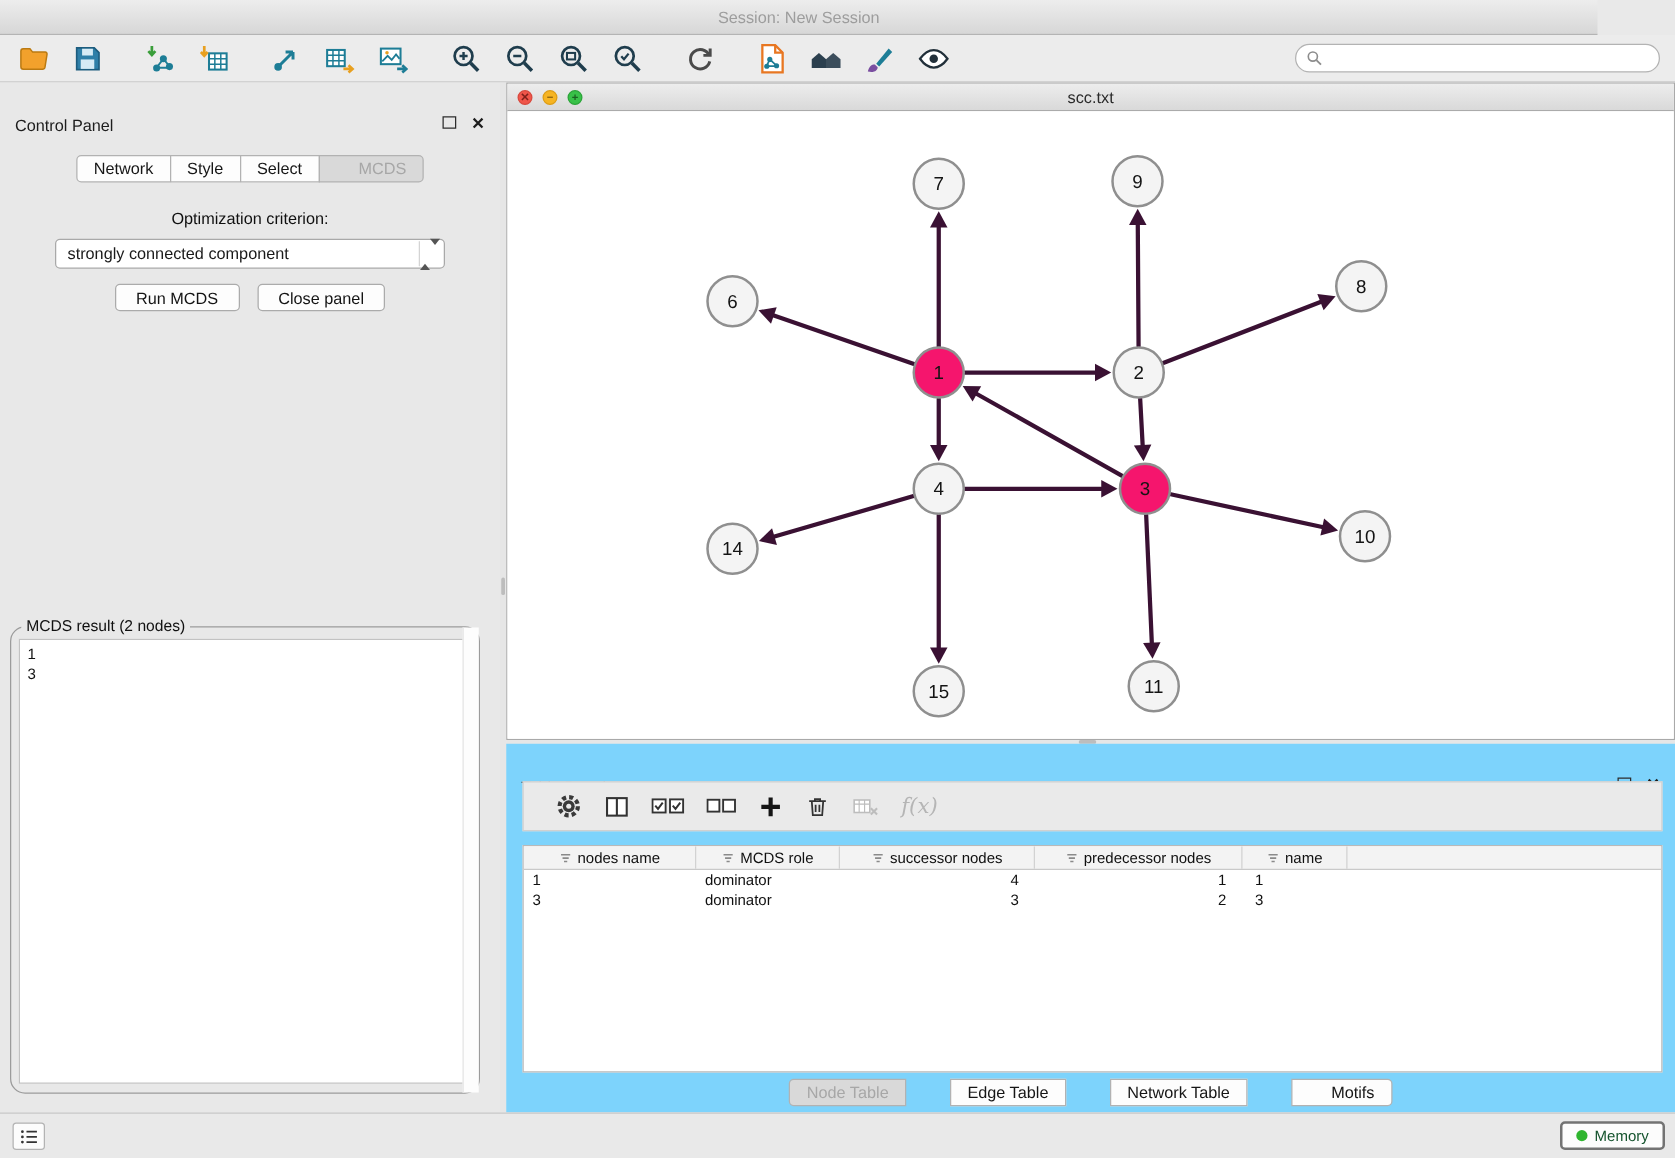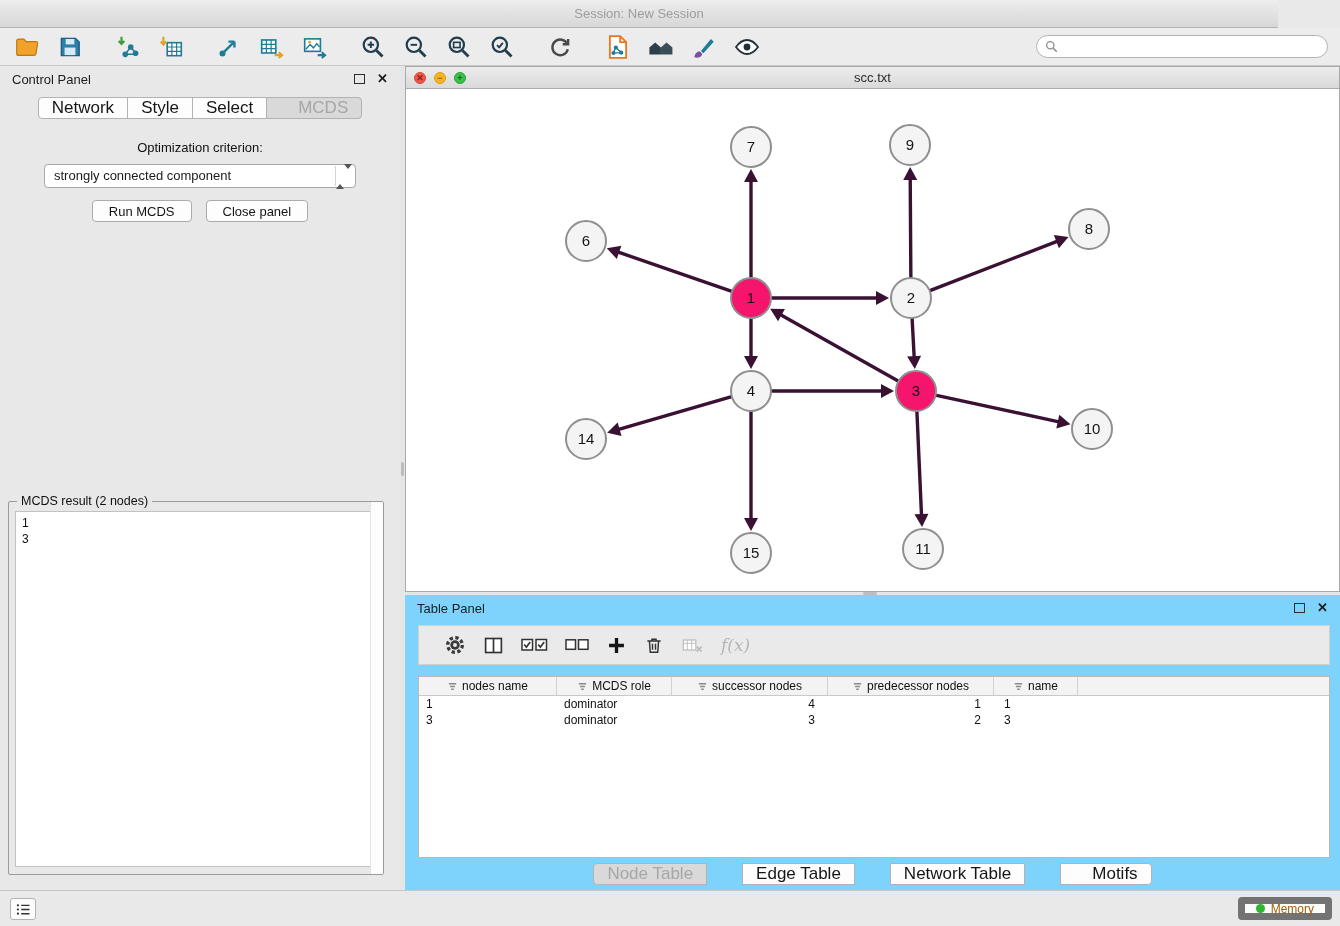--- a/index.html
+++ b/index.html
@@ -23,43 +23,43 @@
   .toolbar-search input { border:none; outline:none; background:transparent; font-size:12px; width:100%; font-family:"Liberation Sans",sans-serif; }
 
   
   .v-splitter { position:absolute; left:400px; top:66px; width:5px; height:824px; background:#e6e6e6; }
   .v-splitter .knob { position:absolute; top:396px; left:1px; width:3px; height:14px; background:#bdbdbd; border-radius:2px; }
   .h-splitter { position:absolute; left:405px; top:592px; width:935px; height:3px; background:#e6e6e6; }
   .h-splitter .knob { position:absolute; left:458px; top:0; width:14px; height:3px; background:#bdbdbd; border-radius:2px; }
 
   
   .control-panel { position:absolute; left:0; top:66px; width:400px; height:824px; background:#e8e8e8; }
-  .panel-header { height:26px; display:flex; align-items:center; padding:0 12px; font-size:13px; color:#1d1d1d; }
+  .panel-header { height:26px; display:flex; align-items:flex-start; padding:0 12px; font-size:13px; color:#1d1d1d;margin-top:27px; }
   .panel-header .sp { flex:1; }
   .float-ic { width:11px; height:10px; border:1.5px solid #2c2c2c; margin-right:12px; position:relative; }
   .close-ic { font-size:13px; font-weight:bold; color:#1c1c1c; line-height:12px; }
   .seg-tabs { display:flex; justify-content:center; }
   .cp-tabs { margin-top:5px; }
-  .seg-tab { padding:0 13px; height:22px; line-height:20px; font-size:17px; background:#fdfdfd;
+  .seg-tab { padding:0 13px; height:22px; line-height:20px; font-size:13px; background:#fdfdfd;
     border:1px solid #b2b2b2; margin-left:-1px; color:#161616; cursor:default; }
   .seg-tab:first-child { border-top-left-radius:4px; border-bottom-left-radius:4px; margin-left:0; }
   .seg-tab:last-child { border-top-right-radius:4px; border-bottom-right-radius:4px;padding-left:31px; }
   .seg-tab.active { background:#d9d9d9; color:#a7a7a7; }
   .opt-label { text-align:center; margin-top:21px; font-size:13px; color:#101010; }
   .dropdown { position:relative; margin:9px auto 0; width:312px; height:24px; background:#fff;
     border:1px solid #a9a9a9; border-radius:4px; font-size:13px; line-height:22px; padding:0 28px 0 9px; cursor:default; }
   .dropdown-stepper { position:absolute; right:1px; top:1px; bottom:1px; width:19px; border-left:1px solid #d4d4d4; }
   .st-up { width:0; height:0; border-left:4px solid transparent; border-right:4px solid transparent;
     border-bottom:5px solid #555; margin:4px auto 2px; }
   .st-down { width:0; height:0; border-left:4px solid transparent; border-right:4px solid transparent;
     border-top:5px solid #555; margin:0 auto; }
   .cp-buttons { display:flex; justify-content:center; gap:14px; margin-top:12px; }
   .cp-btn { height:22px; padding:0 16px; background:#fdfdfd; border:1px solid #ababab; border-radius:4px;
     font-size:13px; font-family:"Liberation Sans",sans-serif; color:#141414; cursor:default; }
-  .result-group { position:absolute; left:8px; right:16px; top:435px; bottom:15px; border:1px solid #9b9b9b; border-radius:2px; }
+  .result-group { position:absolute; left:8px; right:16px; top:435px; bottom:15px; border:1px solid #9b9b9b; border-radius:12px; }
   .result-title { position:absolute; top:-8px; left:8px; background:#e8e8e8; padding:0 4px; font-size:12.5px; color:#101010; }
   .result-list { position:absolute; left:6px; right:6px; top:9px; bottom:7px; background:#fff;
     border:1px solid #c2c2c2; font-size:12px; line-height:16px; padding:3px 6px; color:#101010; }
   .result-scroll { position:absolute; right:0; top:0; bottom:0; width:13px; background:#fdfdfd; border-left:1px solid #e4e4e4; }
 
   
   .network-window { position:absolute; left:405px; top:66px; width:935px; height:526px; background:#fff; border:1px solid #a9a9a9; }
   .nw-header { height:22px; background:linear-gradient(#ededed,#d9d9d9); border-bottom:1px solid #ababab;
     position:relative; text-align:center; font-size:13px; line-height:21px; color:#2b2b2b; }
   .tl-group { position:absolute; left:8px; top:5px; display:flex; gap:8px; }
@@ -84,21 +84,21 @@
   .td { overflow:hidden; white-space:nowrap; padding-left:7px; }
   .td.c2, .td.c3 { text-align:right; padding-right:13px; padding-left:0; }
   .td.c4 { padding-left:10px; }
   .tp-tabs { position:absolute; left:0; right:0; bottom:5px;gap:36px; }
 
   
   .status-bar { position:absolute; left:0; bottom:0; width:1340px; height:36px; background:#e9e9e9; border-top:1px solid #c7c7c7; }
   .menu-btn { position:absolute; left:10px; top:7px; width:26px; height:22px; background:#fcfcfc;
     border:1px solid #b3b3b3; border-radius:3px; display:flex; align-items:center; justify-content:center; cursor:default; }
   .memory-btn { position:absolute; right:8px; top:6px; height:23px; padding:0 11px; background:#fcfcfc;
-    border:7px solid #737373; border-radius:4px; display:flex; align-items:center; gap:6px; font-size:12px; color:#a16207; cursor:default; }
+    border:2px solid #737373; border-radius:4px; display:flex; align-items:center; gap:6px; font-size:12px; color:#14532d; cursor:default; }
   .mem-dot { width:9px; height:9px; border-radius:50%; background:#2fb52f; }
 </style>
 </head>
 <body>
 
 <div class="titlebar">Session: New Session</div>
 
 <div class="toolbar">
   <span class="tb-icon">
     <svg viewBox="0 0 24 24">

